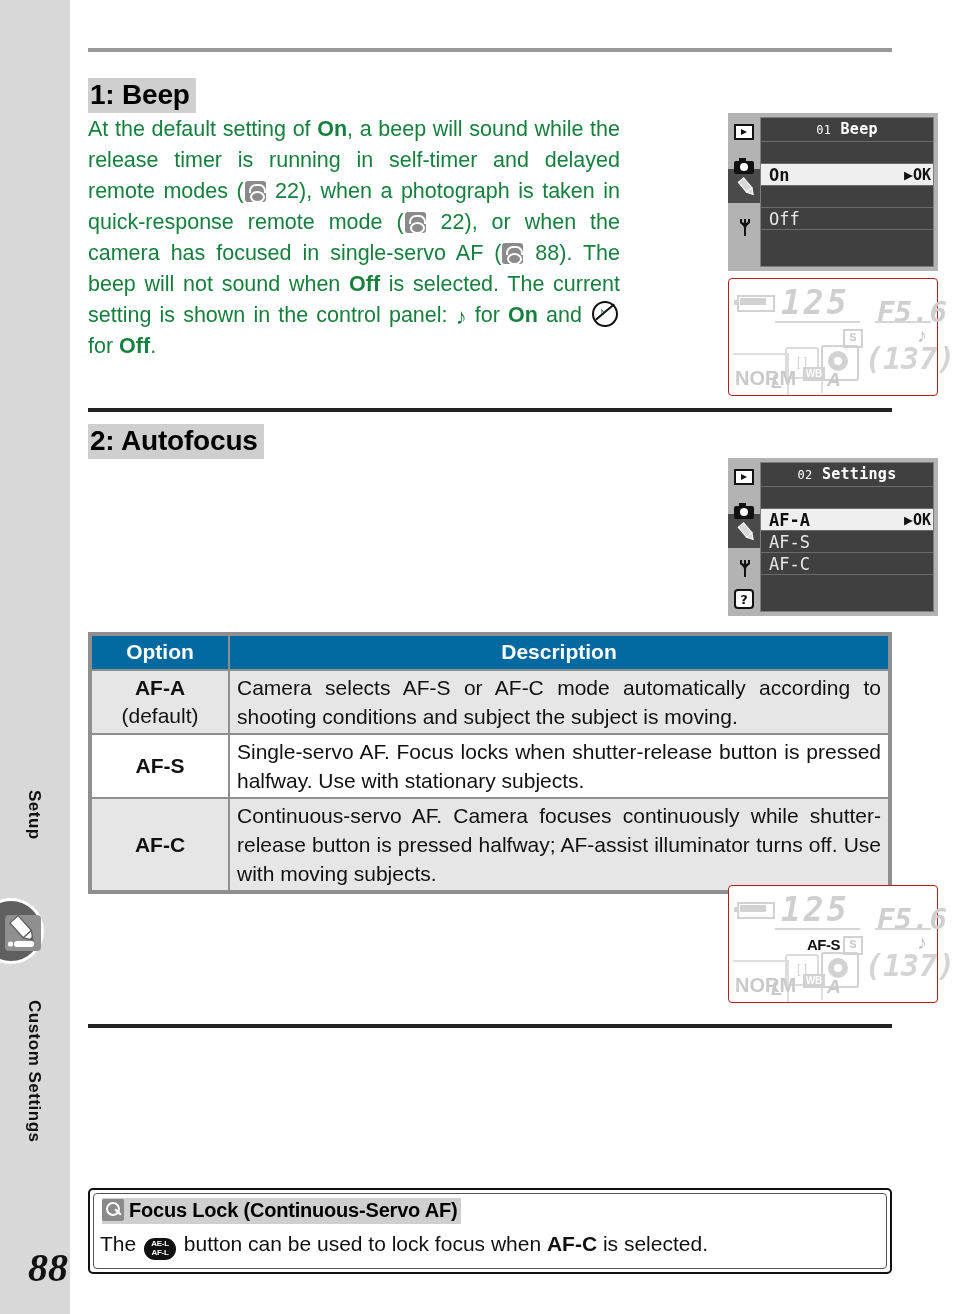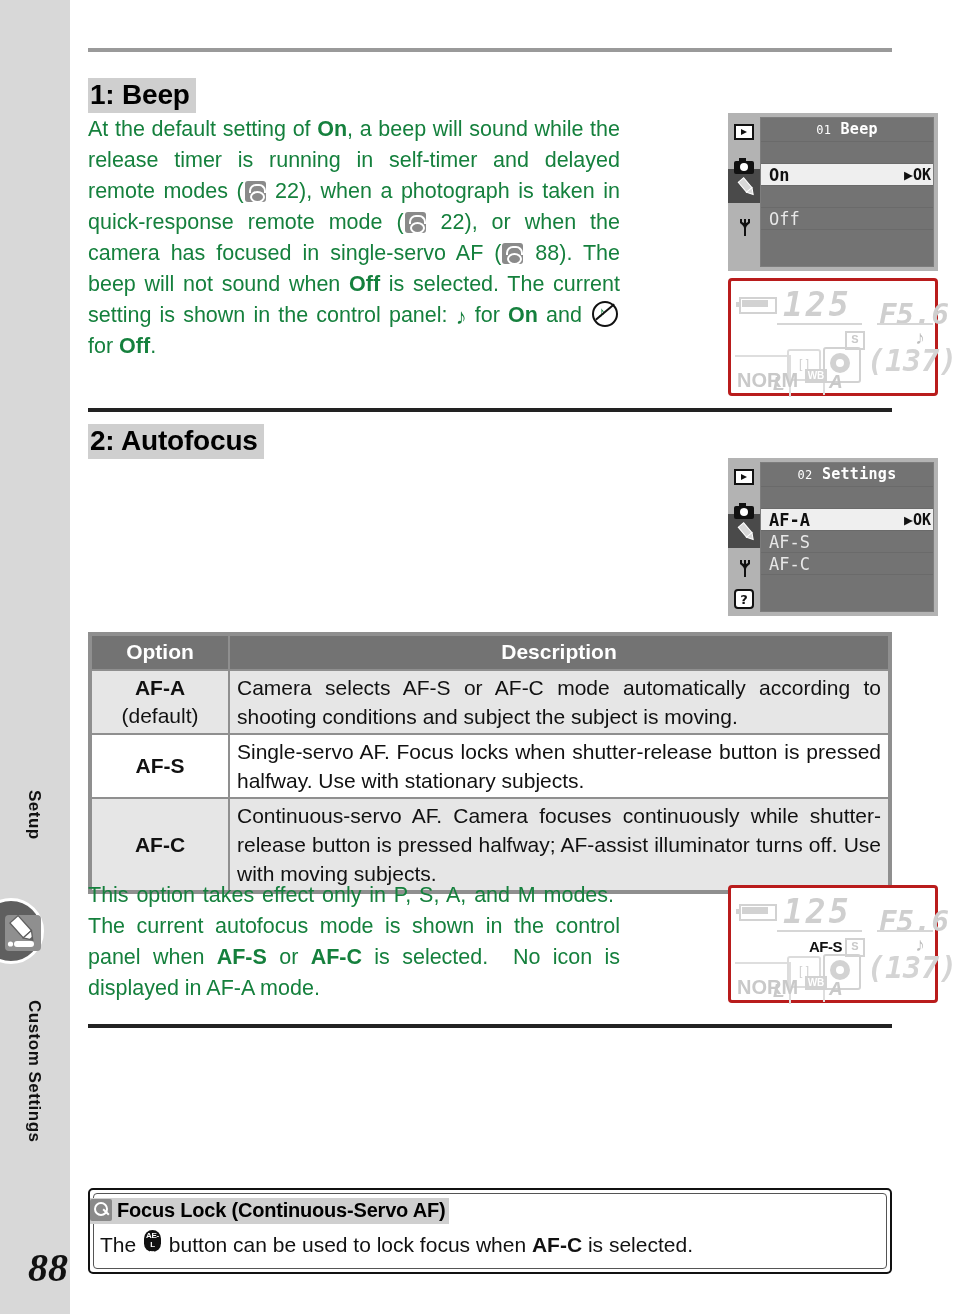--- a/index.html
+++ b/index.html
@@ -124,21 +124,21 @@
     box-sizing:border-box;
   }
   .tbl th,.tbl td{
     border:2px solid #8f8f8f;
     padding:2px 7px;
     font-size:21px;
     line-height:29px;
     vertical-align:top;
   }
   .tbl thead th{
-    background:#737373;color:#fff;text-align:center;
+    background:#0369a1;color:#fff;text-align:center;
     font-weight:bold;font-size:21px;padding:3px 0 4px;
     line-height:26px;
   }
   .tbl td.opt{
     text-align:center;vertical-align:middle;font-weight:bold;width:122px;
     line-height:28px;
   }
   .tbl td.opt .dflt{font-weight:normal;display:block;}
   .tbl tr.r1 td{background:#e6e6e6;}
   .tbl tr.r2 td{background:#ffffff;}
@@ -156,21 +156,21 @@
     position:absolute;left:0;top:0;width:32px;height:100%;
   }
   .menu .tabs .ico{
     position:absolute;left:5px;width:22px;height:22px;
   }
   .menu .tabs .sel{
     position:absolute;left:0;width:36px;height:34px;background:#4a4a4a;
   }
   .menu .panel{
     position:absolute;left:32px;top:4px;right:4px;bottom:4px;
-    background:#737373;border:1px solid #7d7d7d;
+    background:#404040;border:1px solid #7d7d7d;
   }
   .menu .mtitle{
     color:#fff;text-align:center;font-size:15px;font-weight:bold;
     padding:2px 0 3px;letter-spacing:.3px;
     font-family:"DejaVu Sans Mono", monospace;
     position:relative;
   }
   .menu .mtitle .num{font-size:12px;font-weight:normal;}
   .menu .mrow{
     height:22px;line-height:22px;
@@ -185,21 +185,21 @@
   .menu .mrow.hl{
     background:#efefef;color:#111;font-weight:bold;
   }
   .menu .mrow .ok{
     position:absolute;right:2px;top:0;font-size:15px;font-weight:bold;
   }
 
   
   .lcd{
     position:absolute;background:#fff;
-    border:3px solid #b91c1c;border-radius:4px;
+    border:1px solid #b91c1c;border-radius:4px;
     box-sizing:border-box;
   }
   #lcd1{left:658px;top:278px;width:210px;height:118px;}
   #lcd2{left:658px;top:885px;width:210px;height:118px;}
   .lcd .seg{
     position:absolute;color:#cfcfcf;font-weight:bold;
     font-family:"DejaVu Sans Mono", monospace;
     font-style:italic;
   }
   .lcd .shutter{left:52px;top:4px;font-size:33px;letter-spacing:3px;}
@@ -242,39 +242,39 @@
   .notebox{
     position:absolute;left:18px;top:1188px;width:804px;height:86px;
     border:2px solid #111;border-radius:5px;box-sizing:border-box;
     background:#fff;
   }
   .notebox .inner{
     position:absolute;left:3px;top:3px;right:3px;bottom:3px;
     border:1px solid #555;border-radius:4px;
   }
   .nb-title{
-    position:absolute;left:0;top:8px;
+    position:absolute;left:12px;top:8px;
     font-size:20px;font-weight:bold;color:#000;
     background:#cfcfcf;padding:1px 4px 2px 0;
     letter-spacing:-.2px;
   }
   .nb-ico{
     display:inline-block;width:22px;height:22px;background:#8a8a8a;
     vertical-align:-4px;margin-right:5px;position:relative;border-radius:2px;
   }
   .nb-ico::before{content:"";position:absolute;left:4px;top:3px;width:10px;height:10px;
     border:2px solid #fff;border-radius:50%;}
   .nb-ico::after{content:"";position:absolute;left:12px;top:12px;width:8px;height:2px;
     background:#fff;transform:rotate(45deg);}
   .nb-body{
     position:absolute;left:10px;top:40px;right:10px;
     font-size:21px;line-height:28px;color:#111;
   }
   .ael-ico{
-    display:inline-block;width:17px;height:22px;background:#111;border-radius:11px;
+    display:inline-block;width:32px;height:22px;background:#111;border-radius:11px;
     color:#fff;font-size:8px;font-weight:bold;line-height:9px;text-align:center;
     vertical-align:-4px;margin:0 2px;padding-top:1px;box-sizing:border-box;
     letter-spacing:-.3px;
   }
 </style>
 </head>
 <body>
 
 <div class="sidebar">
   <div class="side-label side-setup">Setup</div>
@@ -440,23 +440,20 @@
       </tr>
       <tr class="r3">
         <td class="opt">
           <span>AF-C</span>
         </td>
         <td class="desc">Continuous-servo AF.  Camera focuses continuously while shutter-release button is pressed halfway; AF-assist illuminator turns off.  Use with moving subjects.</td>
       </tr>
     </tbody>
   </table>
 
-  <div class="body-text" id="p-afinfo">
-    This option takes effect only in P, S, A, and M modes.&nbsp; The current autofocus mode is shown in the control panel when <b>AF-S</b> or <b>AF-C</b> is selected.&nbsp; No icon is displayed in AF-A mode.
-  </div>
 
   <div class="lcd" id="lcd2">
     <div class="batt">
         <i></i>
       </div>
     <div class="seg shutter">125</div>
     <div class="seg fstop">F5.6</div>
     <div class="ul1"></div>
     <div class="ul2"></div>
     <div class="notelcd">♪</div>

